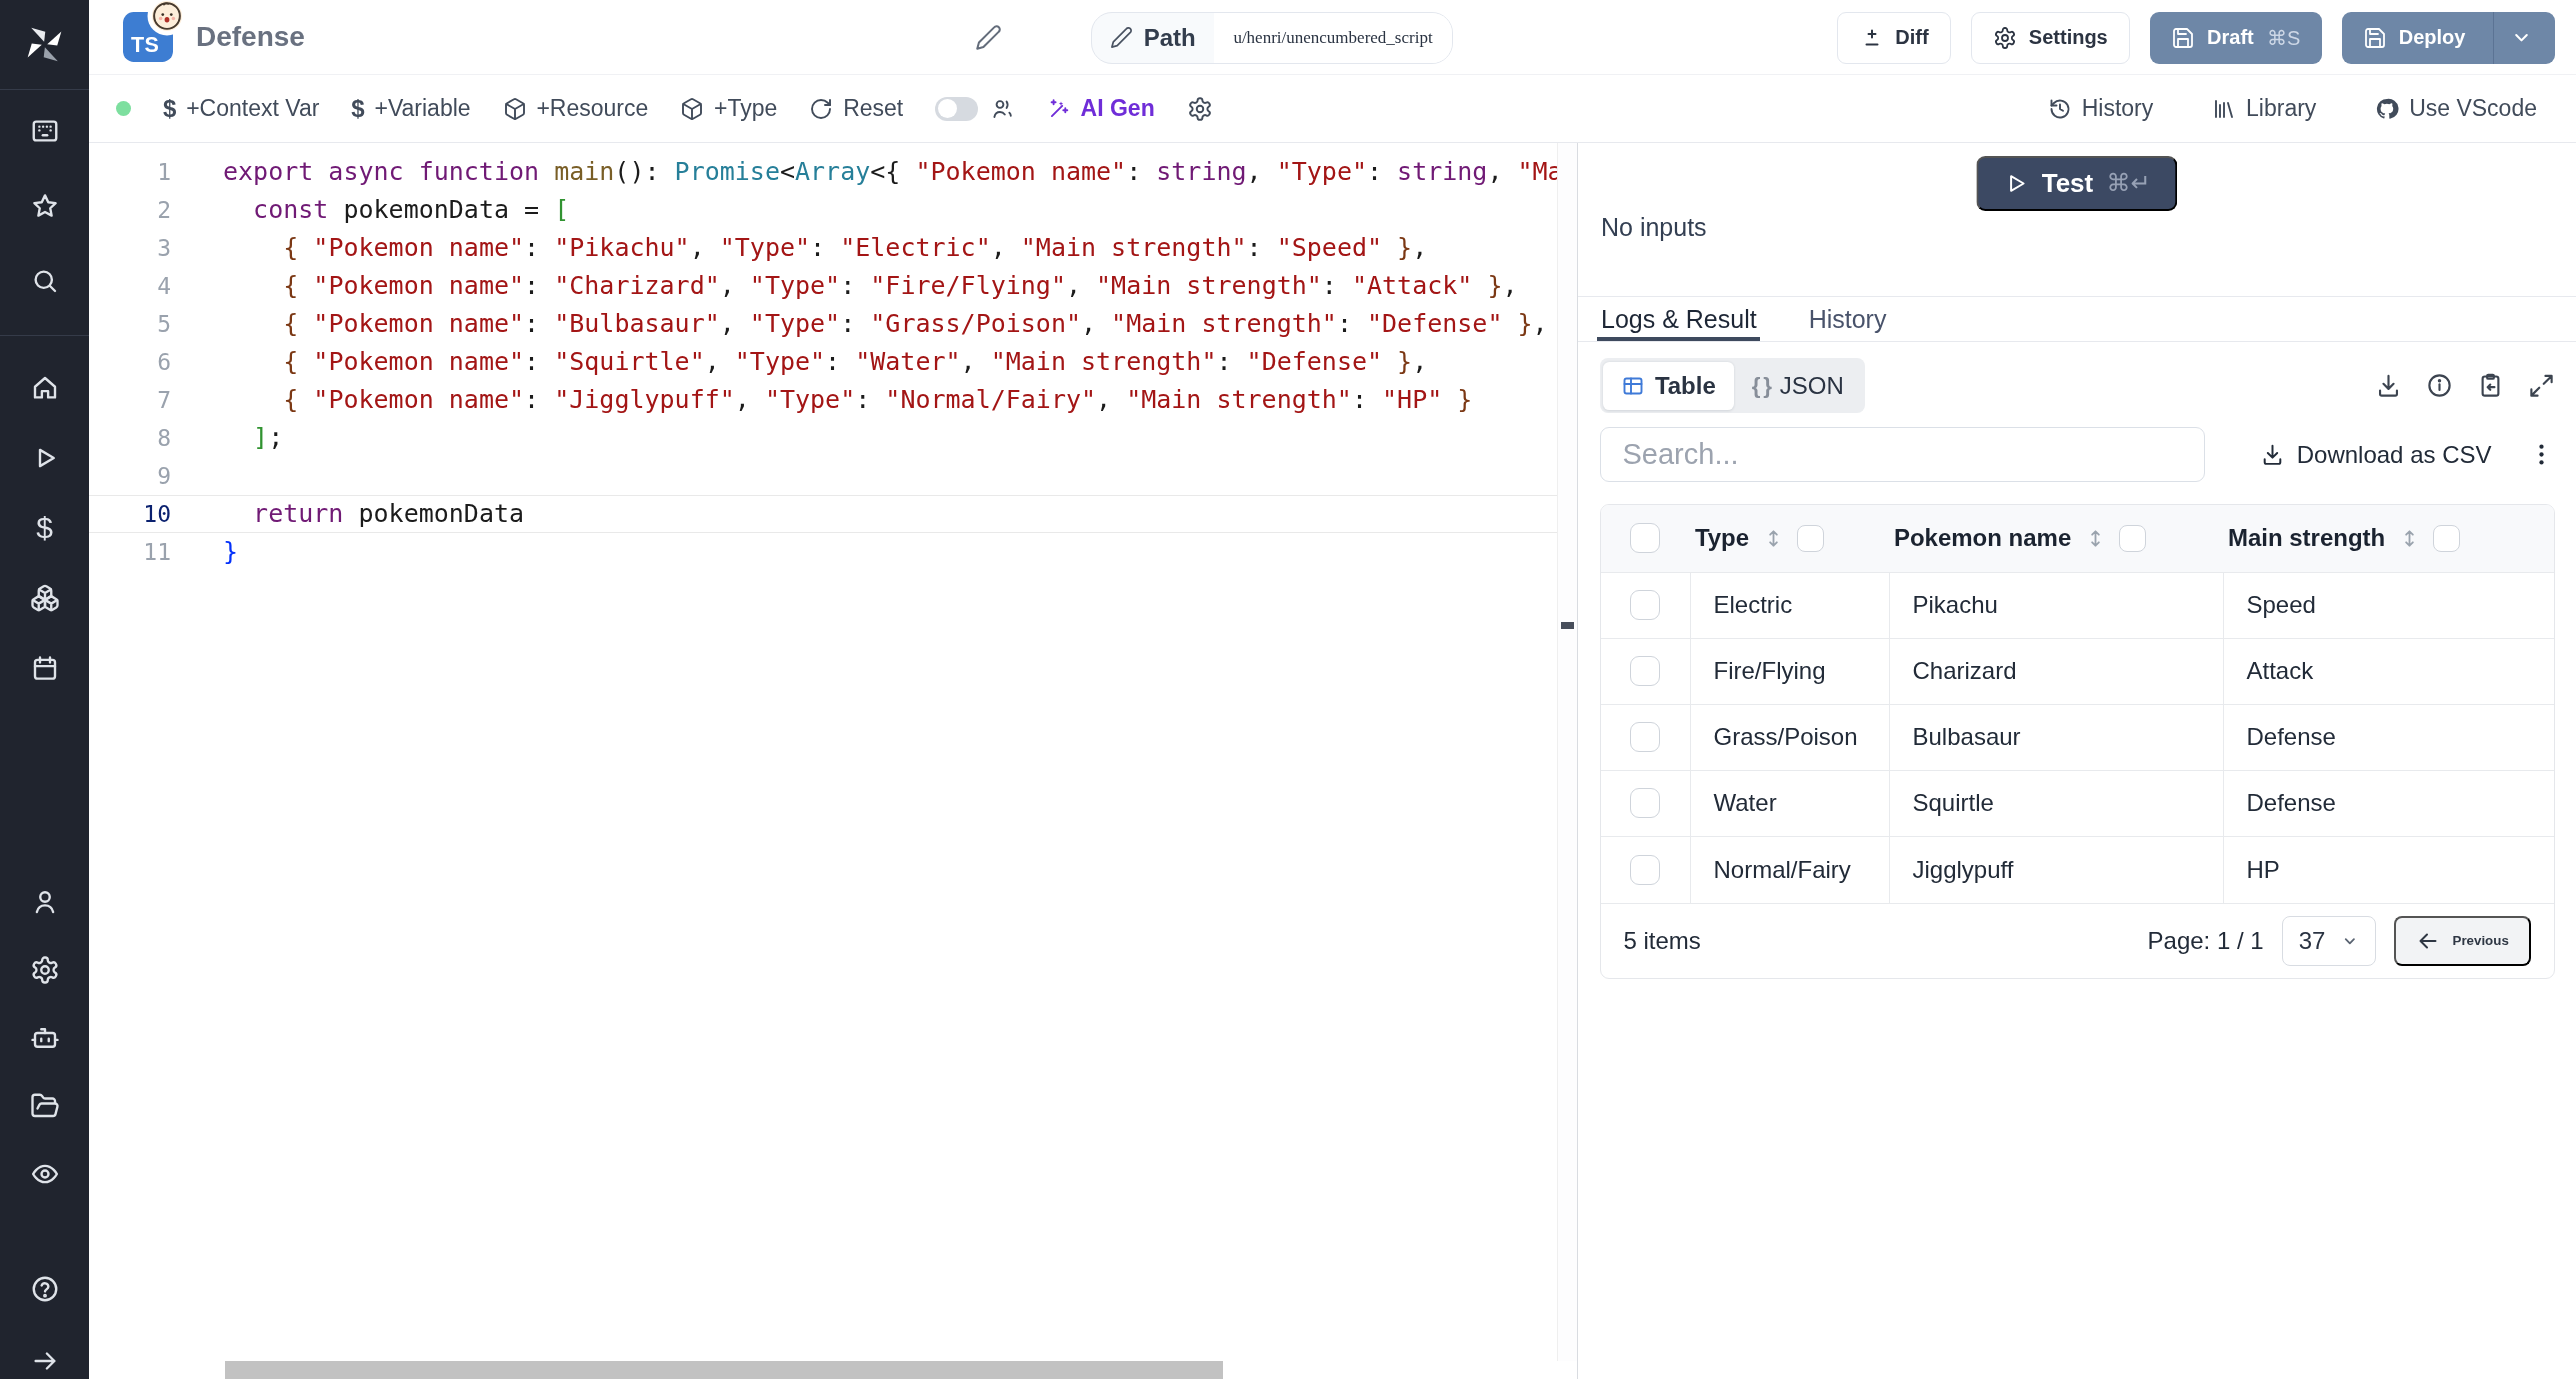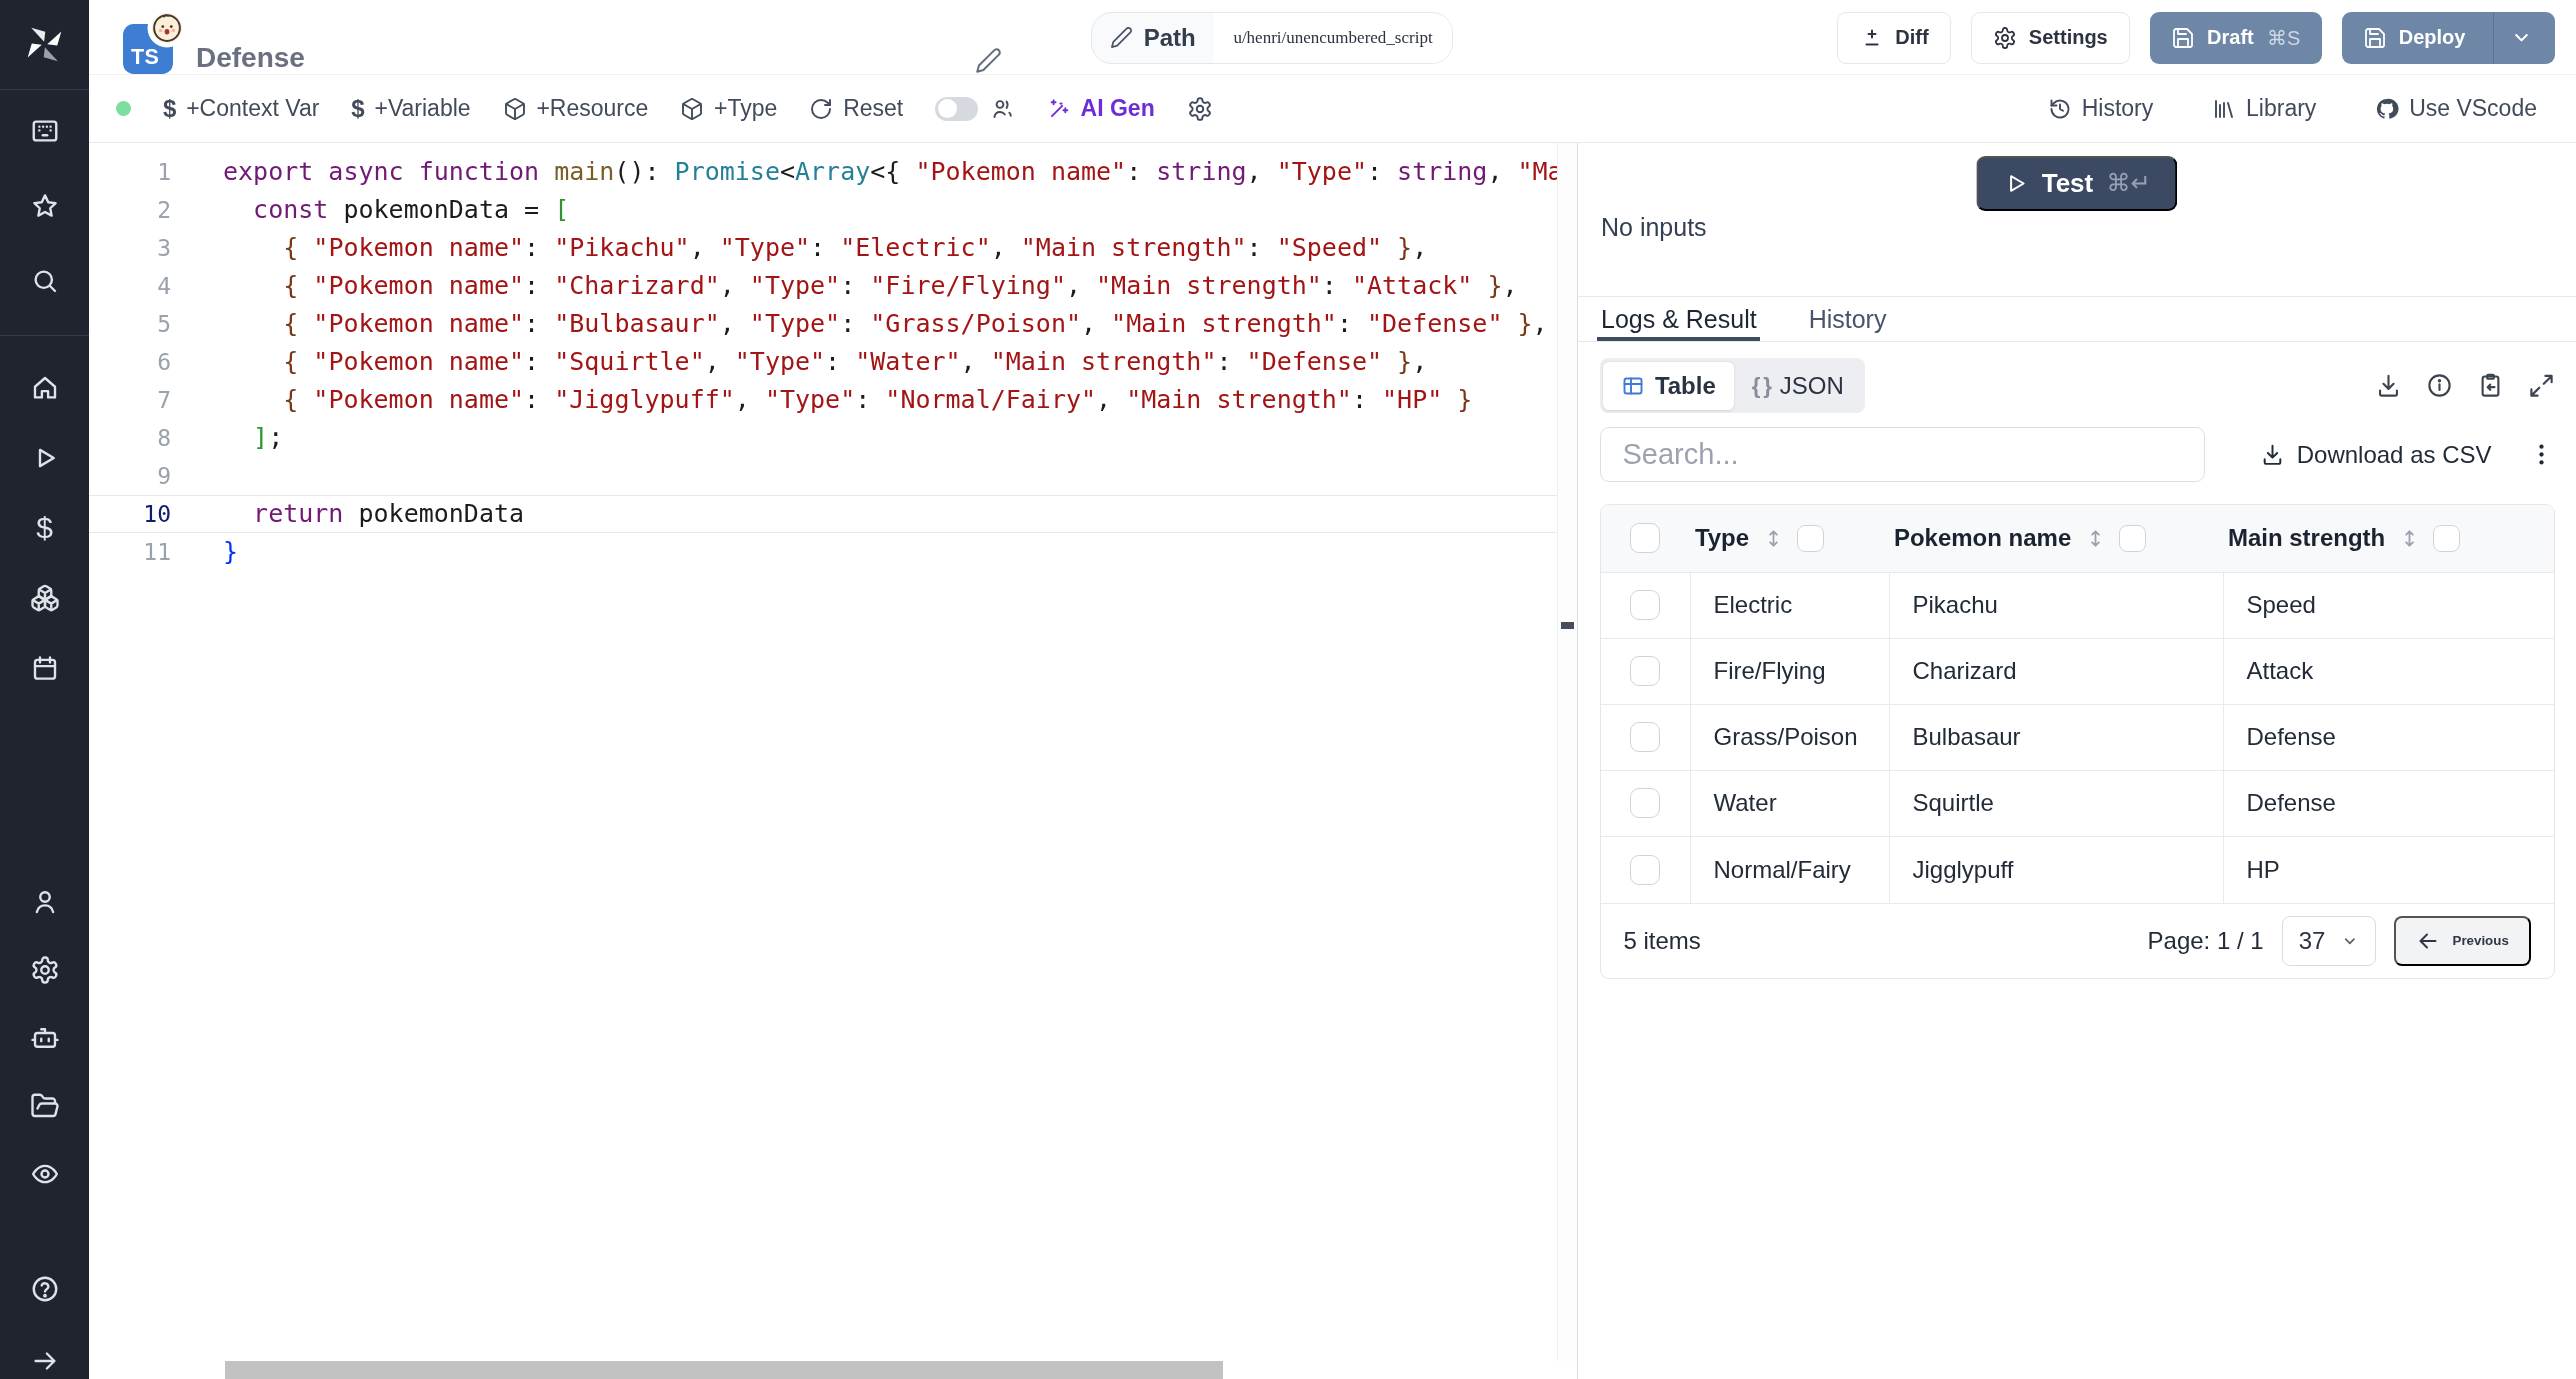--- a/index.html
+++ b/index.html
@@ -21,21 +21,21 @@
   .sb-item { width:36px; height:36px; display:flex; align-items:center; justify-content:center; color:#dfe3e9; cursor:pointer; }
   .sb-item svg { width:30px; height:30px; }
   .sb-item .glyph { font-size:30px; font-weight:500; color:#dfe3e9; line-height:1; }
   .spacer { flex:1; }
   .spacer2 { height:79px; }
 
   
   .main { flex:1; display:flex; flex-direction:column; min-width:0; }
 
   
-  .topbar { height:75px; display:flex; align-items:flex-end; position:relative; border-bottom:0.9px solid #f0f1f4; background:#fff; padding-left:34px; flex-shrink:0; }
+  .topbar { height:75px; display:flex; align-items:center; position:relative; border-bottom:0.9px solid #f0f1f4; background:#fff; padding-left:34px; flex-shrink:0; }
   .ts-badge { width:50px; height:50px; background:#3d7dd2; border-radius:10.7px; position:relative; flex-shrink:0; }
   .ts-badge .ts { position:absolute; left:8px; bottom:4.5px; color:#fff; font-weight:700; font-size:21.5px; letter-spacing:0.4px; }
   .ts-emoji { position:absolute; right:-9px; top:-10.7px; width:30px; height:30px; border-radius:50%; box-shadow:0 0 0 4.5px #fff; background:#fdeeda; }
   .doc-title { font-size:28px; font-weight:600; color:#697180; margin-left:23px; }
   .tb-pencil { position:absolute; left:886px; color:#646d7b; cursor:pointer; }
   .tb-pencil svg { width:27px; height:27px; }
   .path-chip { position:absolute; left:1002px; top:11.6px; height:52px; display:flex; align-items:stretch; border:0.9px solid #e3e7ee; border-radius:21px; background:#f8fafc; overflow:hidden; cursor:pointer; }
   .path-chip .seg1 { display:flex; align-items:center; gap:10.7px; padding:0 18px; font-size:24px; font-weight:600; color:#333d4d; }
   .path-chip .seg1 svg { width:23px; height:23px; color:#4a5362; }
   .path-chip .seg2 { display:flex; align-items:center; background:#fff; padding:0 19.7px; font-family:Liberation Serif, serif; font-size:17px; color:#2a3342; }

